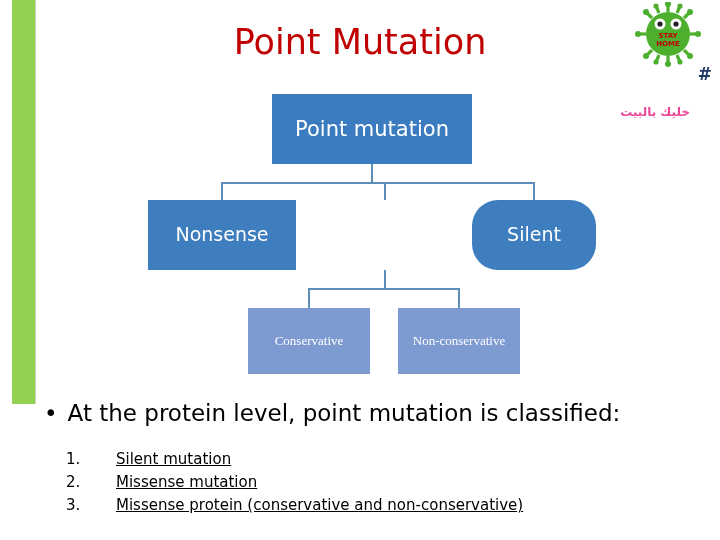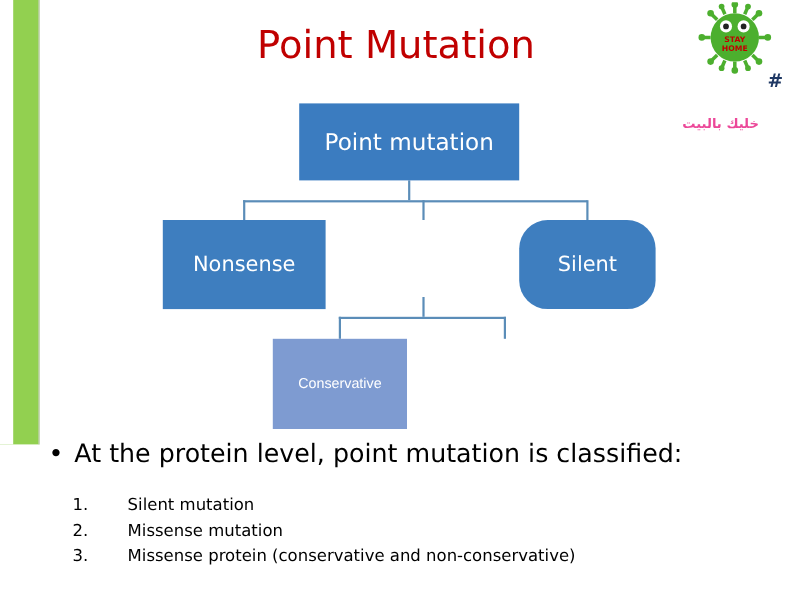--- a/index.html
+++ b/index.html
@@ -101,35 +101,35 @@
     left: 272px;
     top: 4px;
     width: 200px;
     height: 70px;
     background: #3B7CC0;
     font-size: 21px;
     font-family: "DejaVu Sans", sans-serif;
   }
   .node-l2 {
     top: 110px;
-    height: 81px;
+    height: 70px;
     background: #3E7EBF;
     font-size: 19px;
     font-family: "DejaVu Sans", sans-serif;
   }
   .node-nonsense { left: 148px; width: 148px; }
   .node-missense { left: 322px; width: 126px; }
   .node-silent  { left: 472px; width: 124px; border-radius: 26px; }
 
   .node-l3 {
     top: 218px;
-    height: 82px;
+    height: 66px;
     background: #7E9BD1;
     font-size: 13px;
-    font-family: Liberation Sans, sans-serif;
+    font-family: Liberation Serif, serif;
   }
   .node-conservative { left: 248px; width: 122px; }
   .node-nonconservative { left: 398px; width: 122px; }
 
   .connector {
     position: absolute;
     background: #5B8DB8;
   }
 
   
@@ -158,21 +158,21 @@
     font-family: "DejaVu Sans", sans-serif;
   }
   .numlist-row {
     display: flex;
     margin-bottom: 5px;
   }
   .numlist-num {
     width: 50px;
     flex: 0 0 50px;
   }
-  .numlist-text { flex: 1; }
+  .numlist-text { flex: 1; text-decoration: underline; }
 </style>
 </head>
 <body>
 
 <div class="left-bar">
   <div class="left-bar-inner"></div>
 </div>
 
 <div class="title">Point Mutation</div>
 
@@ -236,20 +236,21 @@
   <div class="connector" style="left:308px; top:198px; width:152px; height:2px;"></div>
   <div class="connector" style="left:308px; top:198px; width:2px; height:20px;"></div>
   <div class="connector" style="left:458px; top:198px; width:2px; height:20px;"></div>
 
   <div class="node node-root">Point mutation</div>
 
   <div class="node node-l2 node-nonsense">Nonsense</div>
   <div class="node node-l2 node-silent">Silent</div>
 
   <div class="node node-l3 node-conservative">Conservative</div>
+  <div class="node node-l3 node-nonconservative">Non-conservative</div>
 </div>
 
 <div class="bullet-line">
   <span class="bullet-dot">•</span><span>At the protein level, point mutation is classified:</span>
 </div>
 
 <div class="numlist">
   <div class="numlist-row">
     <span class="numlist-num">1.</span>
     <span class="numlist-text">Silent mutation</span>

